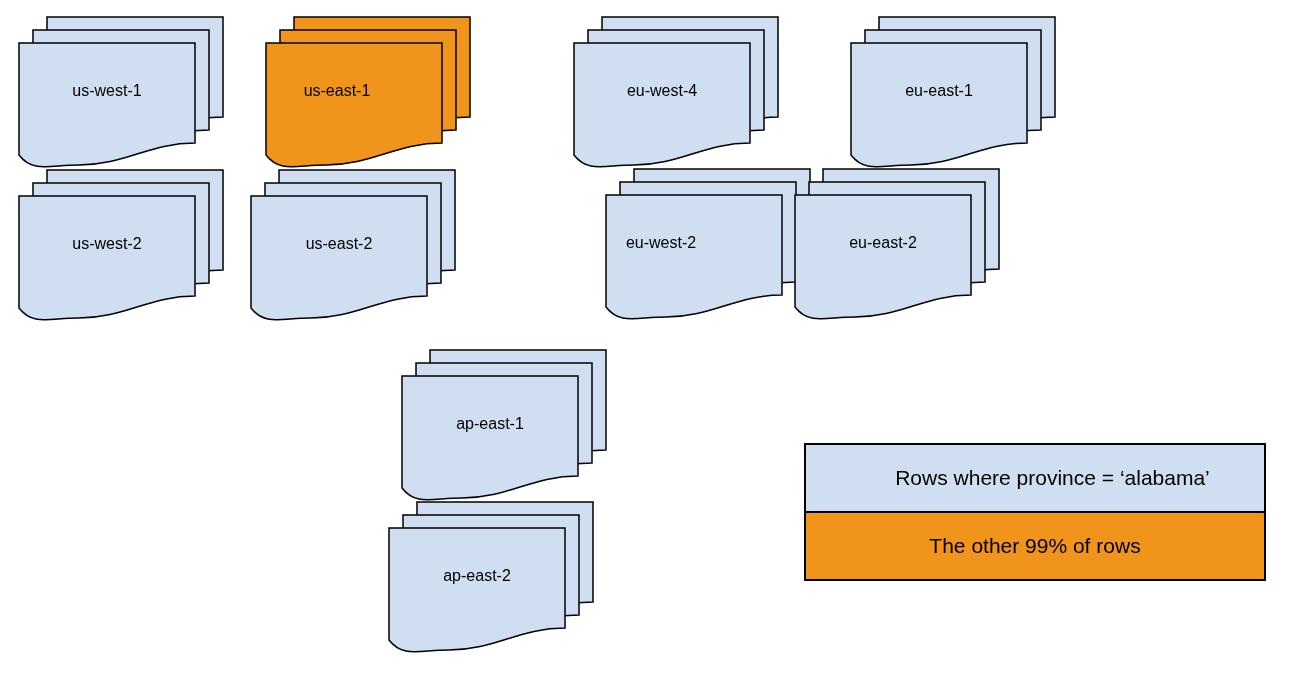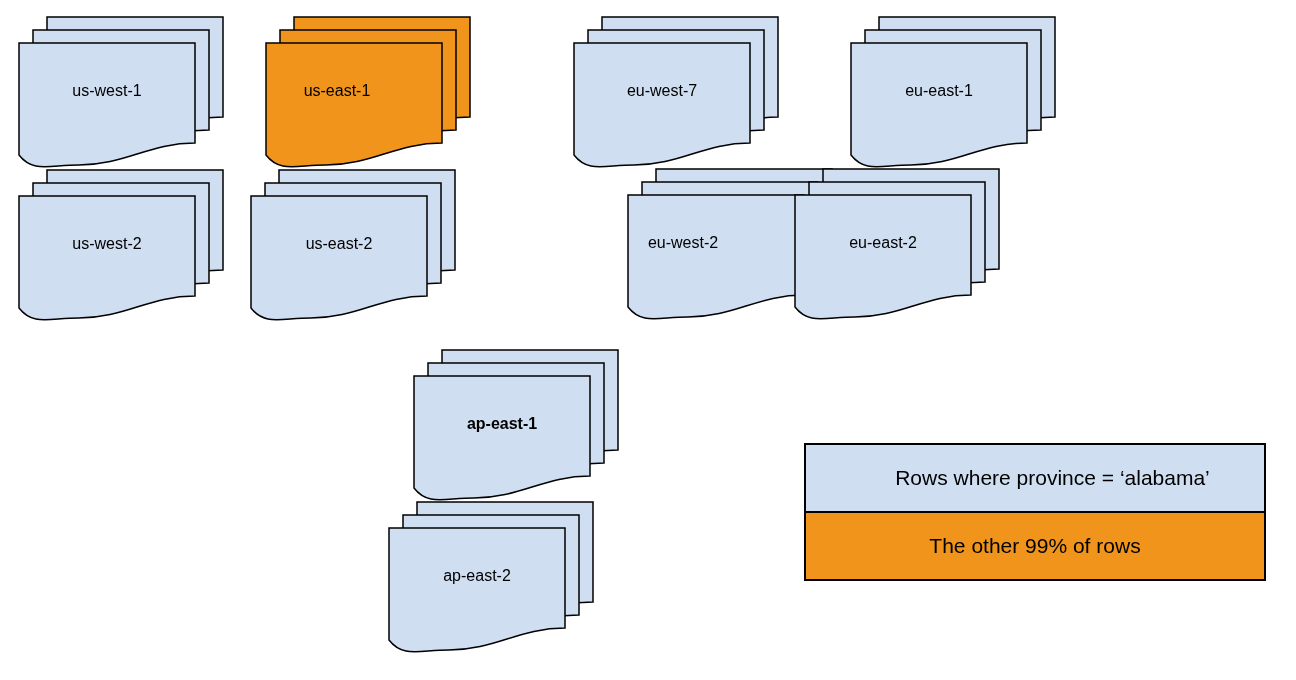--- a/index.html
+++ b/index.html
@@ -27,23 +27,23 @@
     display: flex; align-items: center; justify-content: center;
     font-size: 16px; white-space: nowrap;
   }
   
   .pos-us-west-1 { left: 19px;  top: 17px;  }
   .pos-us-east-1 { left: 249px; top: 17px; padding-left: 17px;  }
   .pos-eu-west-1 { left: 574px; top: 17px;  }
   .pos-eu-east-1 { left: 803px; top: 17px; margin-left: 48px;  }
   .pos-us-west-2 { left: 19px;  top: 170px; text-align: right; }
   .pos-us-east-2 { left: 251px; top: 170px; }
-  .pos-eu-west-2 { left: 595px; top: 169px; padding-left: 33px; }
+  .pos-eu-west-2 { left: 573px; top: 169px; padding-left: 33px; }
   .pos-eu-east-2 { left: 795px; top: 169px; }
-  .pos-ap-east-1 { left: 414px; top: 350px; font-weight: bold; }
+  .pos-ap-east-1 { left: 402px; top: 350px; }
   .pos-ap-east-2 { left: 389px; top: 502px; }
 
   .legend {
     position: absolute; left: 804px; top: 443px; width: 458px;
     border: 2px solid var(--stroke);
   }
   .legend-row {
     height: 66px; display: flex; align-items: center; justify-content: center;
     font-size: 21px; white-space: nowrap;
   }
@@ -71,21 +71,21 @@
       <path class="doc" transform="translate(0,26)" d="M 0 0 H 176 V 100 C 130 100 106 122 60 122 C 30 122 14 130 0 112 Z"></path>
     </svg>
     <div class="stack-label">us-east-1</div>
   </div>
       <div class="stack pos-eu-west-1">
     <svg width="205" height="156" viewBox="0 0 205 156" aria-hidden="true">
       <path class="doc" transform="translate(28,0)" d="M 0 0 H 176 V 100 C 130 100 106 122 60 122 C 30 122 14 130 0 112 Z"></path>
       <path class="doc" transform="translate(14,13)" d="M 0 0 H 176 V 100 C 130 100 106 122 60 122 C 30 122 14 130 0 112 Z"></path>
       <path class="doc" transform="translate(0,26)" d="M 0 0 H 176 V 100 C 130 100 106 122 60 122 C 30 122 14 130 0 112 Z"></path>
     </svg>
-    <div class="stack-label">eu-west-7</div>
+    <div class="stack-label">eu-west-4</div>
   </div>
       <div class="stack pos-eu-east-1">
     <svg width="205" height="156" viewBox="0 0 205 156" aria-hidden="true">
       <path class="doc" transform="translate(28,0)" d="M 0 0 H 176 V 100 C 130 100 106 122 60 122 C 30 122 14 130 0 112 Z"></path>
       <path class="doc" transform="translate(14,13)" d="M 0 0 H 176 V 100 C 130 100 106 122 60 122 C 30 122 14 130 0 112 Z"></path>
       <path class="doc" transform="translate(0,26)" d="M 0 0 H 176 V 100 C 130 100 106 122 60 122 C 30 122 14 130 0 112 Z"></path>
     </svg>
     <div class="stack-label">eu-east-1</div>
   </div>
       <div class="stack pos-us-west-2">

